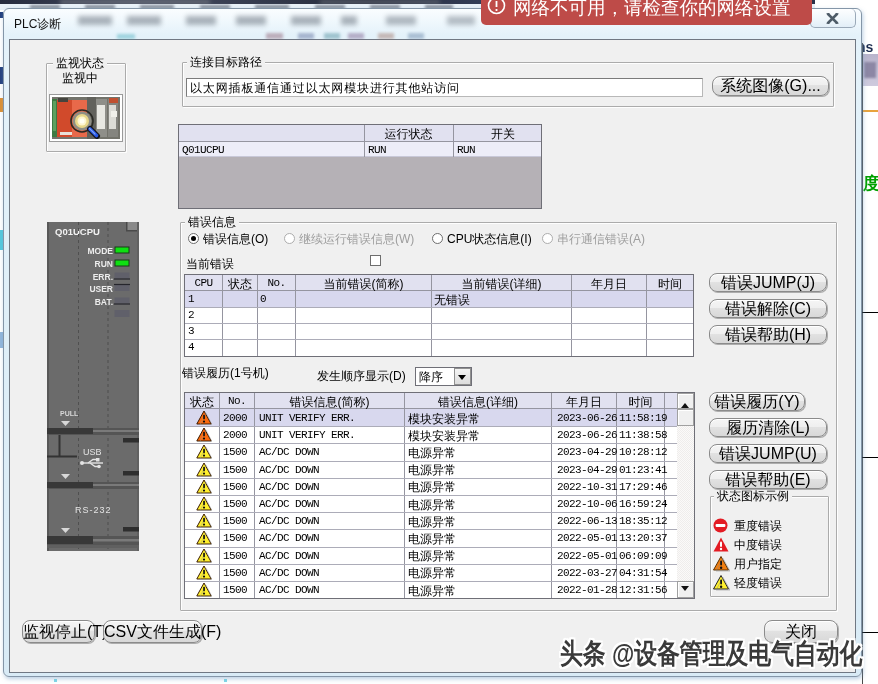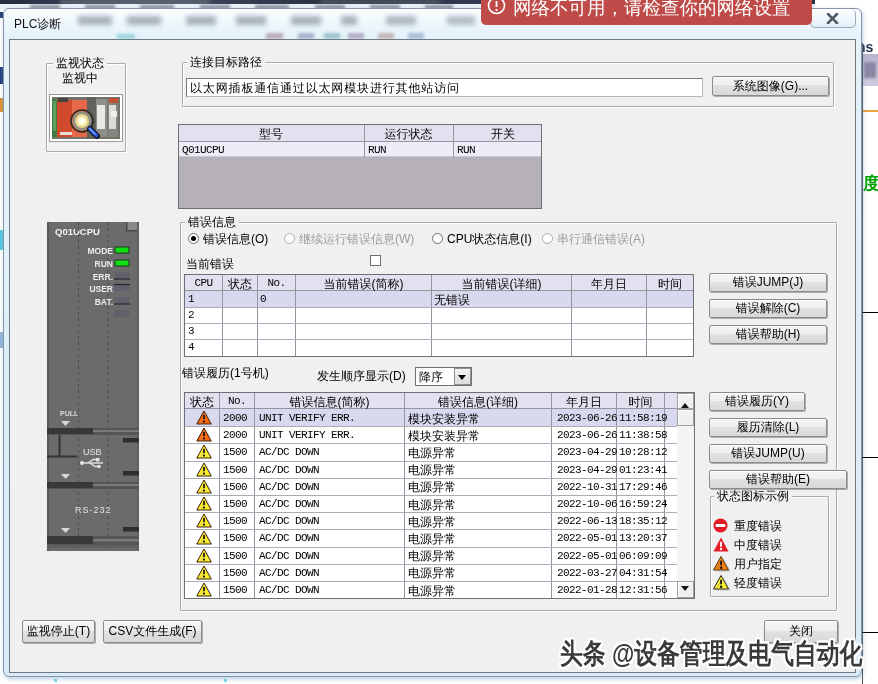--- a/index.html
+++ b/index.html
@@ -1,22 +1,22 @@
 <!DOCTYPE html>
 <html><head><meta charset="utf-8">
 <style>
 html,body{margin:0;padding:0}
 #cv{position:relative;width:878px;height:684px;background:#fff;overflow:hidden;font-family:"Liberation Sans",sans-serif}
 .ab{position:absolute}
 .t12{font-size:12px;line-height:14px;color:#000;white-space:nowrap}
 .mono{font-family:"Liberation Mono",monospace;font-size:11px;letter-spacing:-0.6px}
-.btn{position:absolute;box-sizing:border-box;border:1px solid #8B8B8B;border-radius:2px;
+.btn{position:absolute;box-sizing:border-box;border:1px solid #8B8B8B;border-radius:8px;
  background:linear-gradient(#F5F5F5,#EFEFEF 45%,#E2E2E2 46%,#D8D8D8);
  box-shadow:inset 0 1px 0 #fff, 1px 1px 0 rgba(90,90,90,.45);
- font-size:12px;color:#000;text-align:center;white-space:nowrap}
+ font-size:16px;color:#000;text-align:center;white-space:nowrap}
 .gb{position:absolute;box-sizing:border-box;border:1px solid #ABABAB;border-radius:1px;
  box-shadow:inset 1px 1px 0 rgba(255,255,255,.9),1px 1px 0 rgba(255,255,255,.9)}
 .gbl{position:absolute;background:#F0F0F0;padding:0 3px;font-size:12px;line-height:13px;color:#000;white-space:nowrap}
 .radio{position:absolute;width:11px;height:11px;border-radius:50%;background:#fff;border:1px solid #6E6E6E;box-sizing:border-box}
 .radio.on:after{content:"";position:absolute;left:2px;top:2px;width:5px;height:5px;border-radius:50%;background:#000}
 .radio.dis{border-color:#ADADAD}
 </style></head>
 <body>
 <div id="cv">
 
@@ -190,21 +190,20 @@
 <div class="gbl" style="left:187px;top:56px">连接目标路径</div>
 <div class="ab" style="left:186px;top:78px;width:517px;height:19px;background:#fff;border:1px solid #7B7B7B;border-right-color:#B8B8B8;border-bottom-color:#B8B8B8;box-sizing:border-box"></div>
 <div class="ab t12" style="left:190px;top:81px;letter-spacing:0.85px">以太网插板通信通过以太网模块进行其他站访问</div>
 <div class="btn" style="left:712px;top:76px;width:117px;height:20px;line-height:18px">系统图像(G)...</div>
 
 <div class="ab" style="left:178px;top:124px;width:364px;height:85px;background:#B5B1B6;border:1px solid #6F6F77;box-sizing:border-box"></div>
 <div class="ab" style="left:179px;top:125px;width:362px;height:17px;background:#E1E1F0;border-bottom:1px solid #9595A0;box-sizing:border-box"></div>
 <div class="ab" style="left:179px;top:142px;width:362px;height:15px;background:#EDEDF8;border-bottom:1px solid #C8C8D8;box-sizing:border-box"></div>
 <div class="ab" style="left:364px;top:125px;width:1px;height:32px;background:#9595A0"></div>
 <div class="ab" style="left:453px;top:125px;width:1px;height:32px;background:#9595A0"></div>
-<div class="ab t12" style="left:178px;top:127px;width:186px;text-align:center">型号</div>
 <div class="ab t12" style="left:364px;top:127px;width:89px;text-align:center">运行状态</div>
 <div class="ab t12" style="left:453px;top:127px;width:100px;text-align:center">开关</div>
 <div class="ab mono" style="left:182px;top:144px">Q01UCPU</div>
 <div class="ab mono" style="left:368px;top:144px">RUN</div>
 <div class="ab mono" style="left:457px;top:144px">RUN</div>
 
 <div class="gb" style="left:180px;top:222px;width:657px;height:389px"></div>
 <div class="gbl" style="left:185px;top:216px">错误信息</div>
 
 <div class="radio on" style="left:188px;top:233px"></div>
@@ -415,21 +414,21 @@
 <div class="ab" style="left:677px;top:409px;width:17px;height:189px;background:repeating-conic-gradient(#FBFAF9 0 25%,#EFEDEC 0 50%) 0 0/2px 2px"></div>
 <div class="ab" style="left:677px;top:393px;width:17px;height:16px;background:#F0F0F0;border:1px solid #A0A0A0;box-shadow:inset 1px 1px 0 #fff;box-sizing:border-box"></div>
 <div class="ab" style="left:681px;top:399px;width:0;height:0;border:4.5px solid transparent;border-bottom:5px solid #111"></div>
 <div class="ab" style="left:677px;top:409px;width:17px;height:17px;background:#F0F0F0;border:1px solid #A0A0A0;box-shadow:inset 1px 1px 0 #fff;box-sizing:border-box"></div>
 <div class="ab" style="left:677px;top:581px;width:17px;height:17px;background:#F0F0F0;border:1px solid #A0A0A0;box-shadow:inset 1px 1px 0 #fff;box-sizing:border-box"></div>
 <div class="ab" style="left:681px;top:586px;width:0;height:0;border:4.5px solid transparent;border-top:5px solid #111"></div>
 
 <div class="btn" style="left:709px;top:392px;width:96px;height:19px;line-height:17px">错误履历(Y)</div>
 <div class="btn" style="left:709px;top:418px;width:118px;height:19px;line-height:17px">履历清除(L)</div>
 <div class="btn" style="left:709px;top:444px;width:118px;height:19px;line-height:17px">错误JUMP(U)</div>
-<div class="btn" style="left:709px;top:470px;width:138px;height:19px;line-height:17px">错误帮助(E)</div>
+<div class="btn" style="left:709px;top:470px;width:118px;height:19px;line-height:17px">错误帮助(E)</div>
 
 <div class="gb" style="left:710px;top:496px;width:119px;height:101px"></div>
 <div class="gbl" style="left:714px;top:490px">状态图标示例</div>
 <svg class="ab" style="left:713px;top:518px" width="15" height="15" viewBox="0 0 15 15">
  <circle cx="7.5" cy="7.5" r="7" fill="#E31B23"></circle>
       <rect x="2.6" y="5.9" width="9.8" height="3.2" rx="1" fill="#fff"></rect>
 </svg>
 <div class="ab t12" style="left:734px;top:519px">重度错误</div>
 <svg class="ab" style="left:713px;top:537px" width="16" height="15" viewBox="0 0 16 15">
  <path d="M8 0.5 L15.5 14.5 H0.5 Z" fill="#E31B23"></path>

